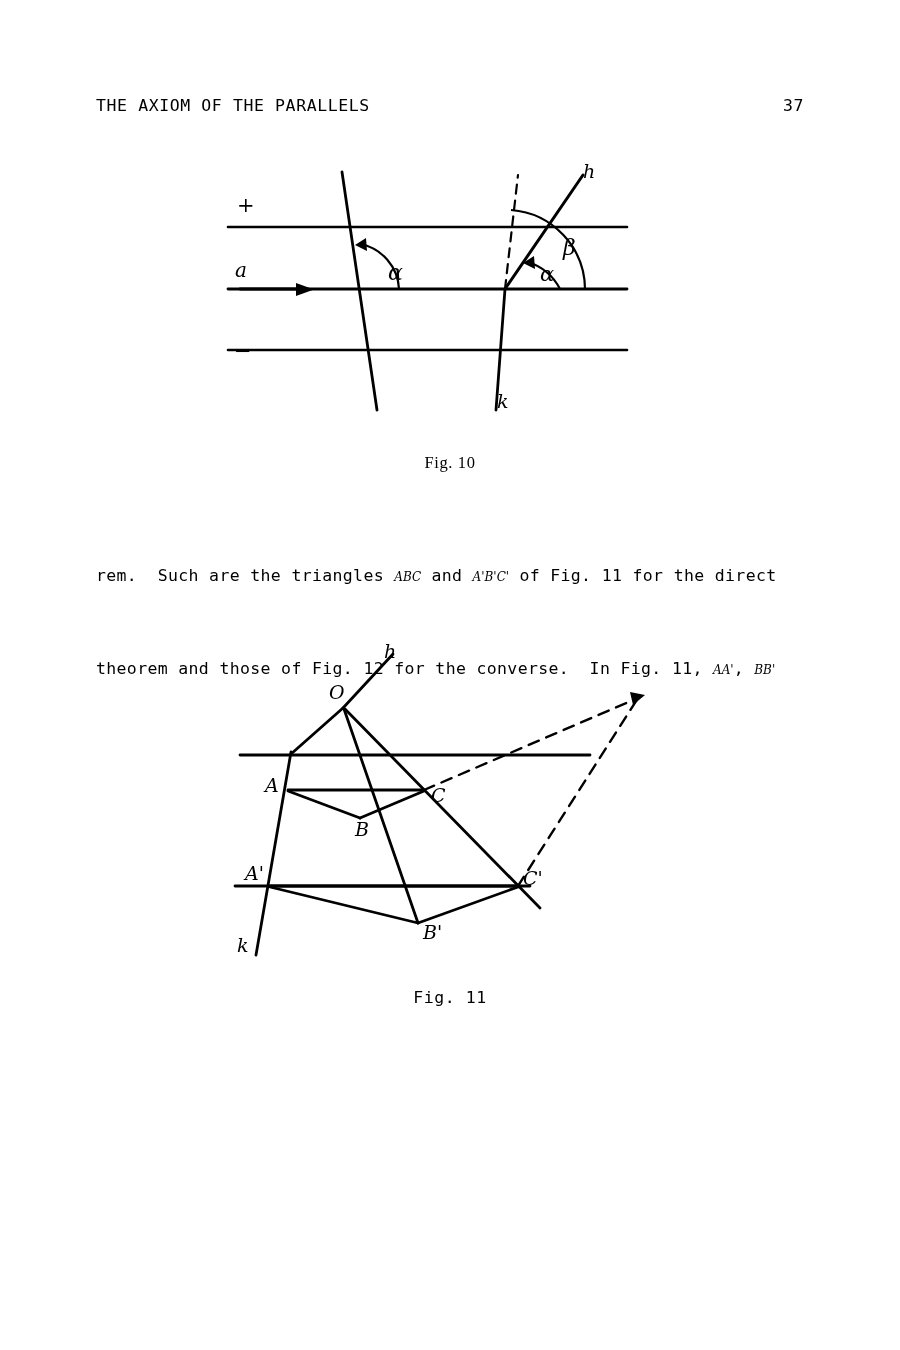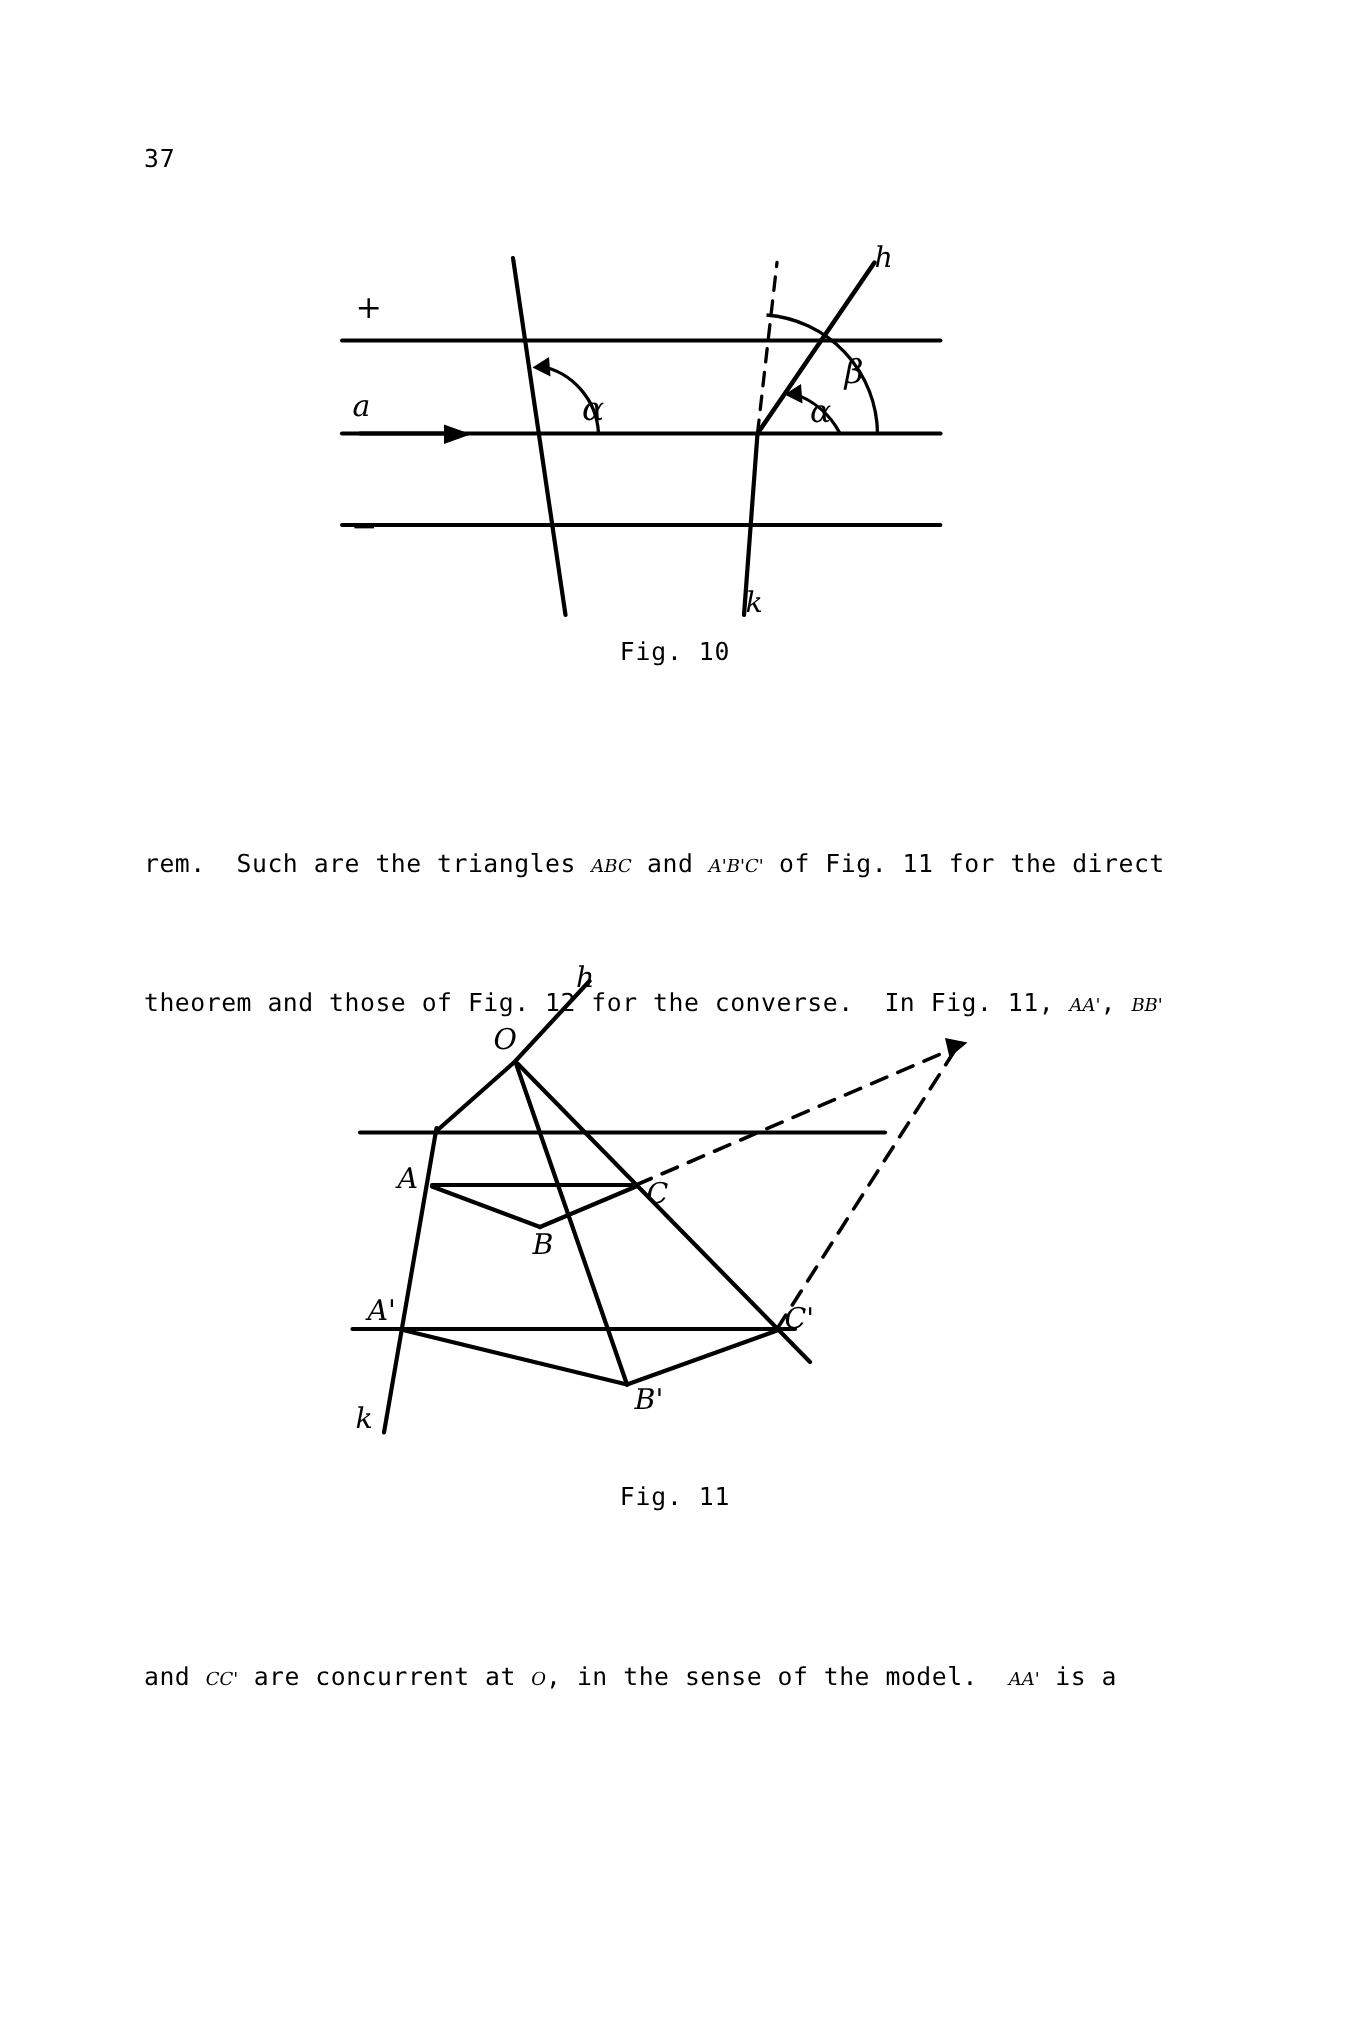--- a/index.html
+++ b/index.html
@@ -44,21 +44,21 @@
   .figure-svg { display: block; }
 
   .figure-caption {
     position: absolute;
     left: 0;
     width: 900px;
     text-align: center;
     font-size: 16.5px;
     letter-spacing: 0.6px;
   }
-  #caption-10 { top: 425px; }
+  #caption-10 { top: 453px; font-family: Liberation Serif, serif; }
   #caption-11 { top: 988px; }
 
   
   .bodytext {
     position: absolute;
     left: 96px;
     width: 712px;
     font-size: 16.5px;
     line-height: 30.5px;
     letter-spacing: 0.35px;
@@ -81,20 +81,21 @@
   svg text {
     font-family: "DejaVu Serif", "Liberation Serif", serif;
     font-style: italic;
     fill: #000000;
   }
 </style>
 </head>
 <body>
 
 <div id="running-head">
+  <span class="head-title">THE AXIOM OF THE PARALLELS</span>
   <span class="head-folio">37</span>
 </div>
 
 <div class="figure-block" id="figure-10">
   <svg class="figure-svg" width="900" height="280" viewBox="0 0 900 280">
     <g stroke="#000000" fill="none" stroke-linecap="round">
 
       <line x1="228" y1="77" x2="627" y2="77" stroke-width="2.6"></line>
       <line x1="228" y1="139" x2="627" y2="139" stroke-width="2.8"></line>
       <line x1="228" y1="200" x2="627" y2="200" stroke-width="2.6"></line>
@@ -174,21 +175,20 @@
     <text x="245" y="240" font-size="19">A'</text>
     <text x="423" y="299" font-size="19">B'</text>
     <text x="523" y="245" font-size="19">C'</text>
     <text x="237" y="312" font-size="19">k</text>
   </svg>
 </div>
 
 <div class="figure-caption" id="caption-11">Fig. 11</div>
 
 <div class="bodytext" id="para-2">
-  <span class="ln"><span>and </span><span class="it">CC'</span><span> are concurrent at </span><span class="it">O</span><span>, in the sense of the model.  </span><span class="it">AA'</span><span> is a</span></span>
 
 
   <span class="ln"></span>
 
   
 
   
 
   
 </div>

